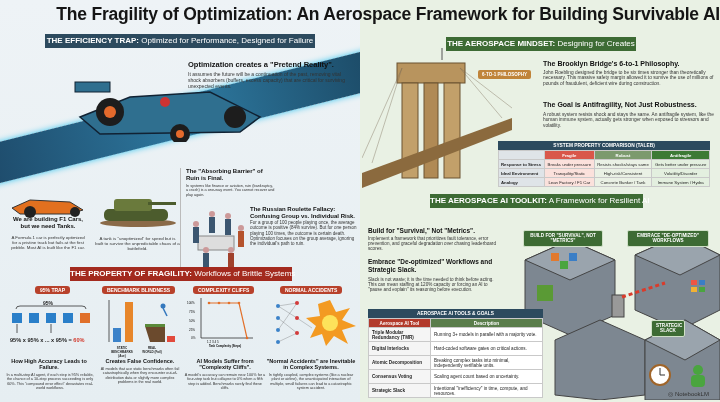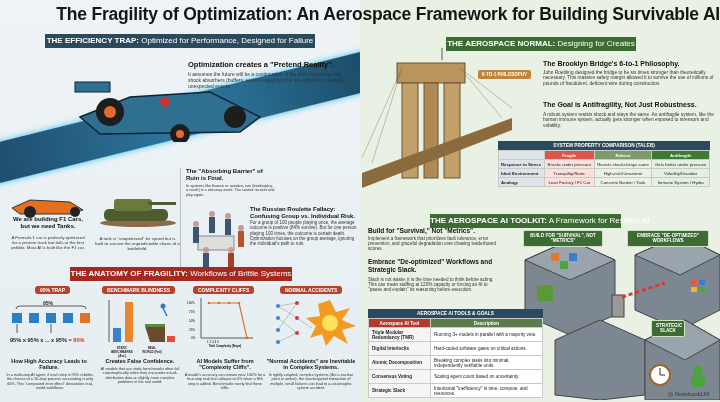--- a/index.html
+++ b/index.html
@@ -86,21 +86,21 @@
     <rect x="52" y="25" width="6" height="16" fill="#b5532d"></rect>
   <circle cx="20" cy="44" r="3" fill="#c99"></circle>
     <rect x="17" y="47" width="6" height="14" fill="#3b5670"></rect>
   <circle cx="45" cy="44" r="3" fill="#c99"></circle>
     <rect x="42" y="47" width="6" height="14" fill="#a0412c"></rect>
 </svg>
 <div class="abs h" style="left:250px;top:206px;width:110px;font-size:6px;line-height:6.8px">The Russian Roulette Fallacy: Confusing Group vs. Individual Risk.</div>
 <div class="abs p" style="left:250px;top:220px;width:108px;font-size:4.5px;line-height:5.3px">For a group of 100 people playing once, the average outcome is positive (84% survive). But for one person playing 100 times, the outcome is certain death. Optimization focuses on the group average, ignoring the individual's path to ruin.</div>
 
 <div class="banner b-red" style="left:70px;top:267px;width:222px">
-  <b>THE ANATOMY OF FRAGILITY:</b><span> Workflows of Brittle Systems</span>
+  <b>THE PROPERTY OF FRAGILITY:</b><span> Workflows of Brittle Systems</span>
 </div>
 
 <div class="pill" style="left:35px;top:286px">95% TRAP</div>
 <div class="abs c" style="left:38px;top:300px;width:20px;font-size:5px;font-weight:bold">95%</div>
 <svg class="abs" style="left:10px;top:305px" width="82" height="30">
   <path d="M6,4 Q6,1 10,1 L72,1 Q76,1 76,4" fill="none" stroke="#333" stroke-width="0.8"></path>
   <rect x="2" y="8" width="10" height="10" fill="#2a7fc9"></rect>
     <rect x="19" y="8" width="10" height="10" fill="#2a7fc9"></rect>
   <rect x="36" y="8" width="10" height="10" fill="#2a7fc9"></rect>
     <rect x="53" y="8" width="10" height="10" fill="#2a7fc9"></rect>
@@ -168,21 +168,21 @@
   <circle cx="25" cy="5" r="2" fill="#d23b3b"></circle>
     <circle cx="25" cy="20" r="2" fill="#d23b3b"></circle>
     <circle cx="25" cy="35" r="2" fill="#d23b3b"></circle>
   <polygon points="58,2 64,14 78,10 70,22 84,28 70,32 76,46 62,38 54,48 50,36 38,40 44,28 34,20 48,18 46,6" fill="#f39a22"></polygon>
   <circle cx="58" cy="25" r="8" fill="#fde25a"></circle>
 </svg>
 <div class="abs h c" style="left:265px;top:358px;width:92px;font-size:5.5px;line-height:6.3px">"Normal Accidents" are Inevitable in Complex Systems.</div>
 <div class="abs p c" style="left:266px;top:373px;width:90px;font-size:3.8px;line-height:4.3px">In tightly coupled, complex systems (like a nuclear plant or airline), the unanticipated interaction of multiple, small failures can lead to a catastrophic system accident.</div>
 
 <div class="banner b-green" style="left:446px;top:37px;width:190px">
-  <b>THE AEROSPACE NORMAL:</b><span> Designing for Creates</span>
+  <b>THE AEROSPACE MINDSET:</b><span> Designing for Creates</span>
 </div>
 <svg class="abs" style="left:362px;top:48px" width="150" height="145">
   <line x1="80" y1="0" x2="80" y2="12" stroke="#555"></line>
   <rect x="35" y="15" width="68" height="20" fill="#b8945e" stroke="#6a5230"></rect>
   <rect x="40" y="35" width="16" height="95" fill="#c2a06a" stroke="#6a5230"></rect>
   <rect x="62" y="35" width="14" height="95" fill="#b08a55" stroke="#6a5230"></rect>
   <rect x="82" y="35" width="16" height="95" fill="#c2a06a" stroke="#6a5230"></rect>
   <polygon points="0,125 150,70 150,82 0,140" fill="#8b6a3e"></polygon>
   <g stroke="#7a6a55" stroke-width="0.4">
     <line x1="40" y1="20" x2="0" y2="110"></line>
@@ -223,21 +223,21 @@
     <tr>
       <td class="lbl">Analogy</td>
       <td style="background:#fbe1dc">Lean Factory / F1 Car</td>
       <td style="background:#eaf1e5">Concrete Bunker / Tank</td>
       <td style="background:#e3efdf">Immune System / Hydra</td>
     </tr>
   </tbody>
     </table>
 </div>
 
-<div class="banner b-green" style="left:430px;top:214px;width:191px">
+<div class="banner b-green" style="left:430px;top:194px;width:213px">
   <b>THE AEROSPACE AI TOOLKIT:</b><span> A Framework for Resilient AI</span>
 </div>
 <div class="abs h" style="left:368px;top:227px;width:140px;font-size:6.5px">Build for "Survival," Not "Metrics".</div>
 <div class="abs p" style="left:368px;top:236px;width:130px;font-size:4.6px;line-height:5.2px">Implement a framework that prioritizes fault tolerance, error prevention, and graceful degradation over chasing leaderboard scores.</div>
 <div class="abs h" style="left:368px;top:258px;width:130px;font-size:6.5px;line-height:7.5px">Embrace "De-optimized" Workflows and Strategic Slack.</div>
 <div class="abs p" style="left:368px;top:277px;width:130px;font-size:4.6px;line-height:5.2px">Slack is not waste; it is the time needed to think before acting. This can mean staffing at 120% capacity or forcing an AI to "pause and explain" its reasoning before execution.</div>
 
 <svg class="abs" style="left:515px;top:225px" width="205" height="175">
   <polygon points="10,35 55,15 100,35 100,90 55,110 10,90" fill="#7d8791" stroke="#444"></polygon>
   <polygon points="10,35 55,15 100,35 55,55" fill="#9aa4ad" stroke="#444"></polygon>

